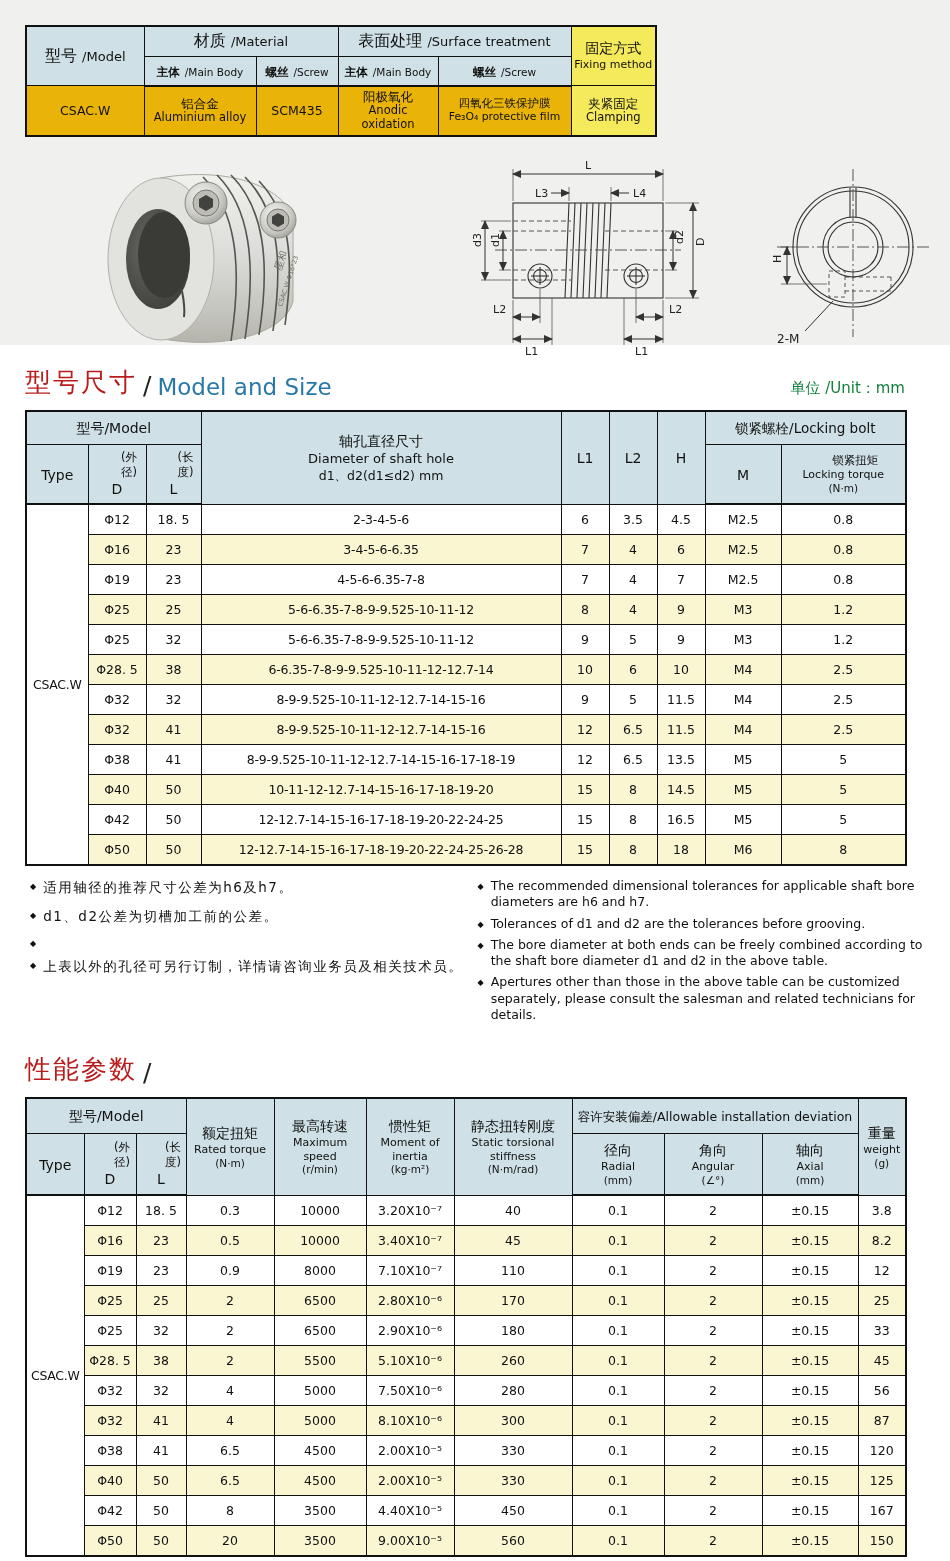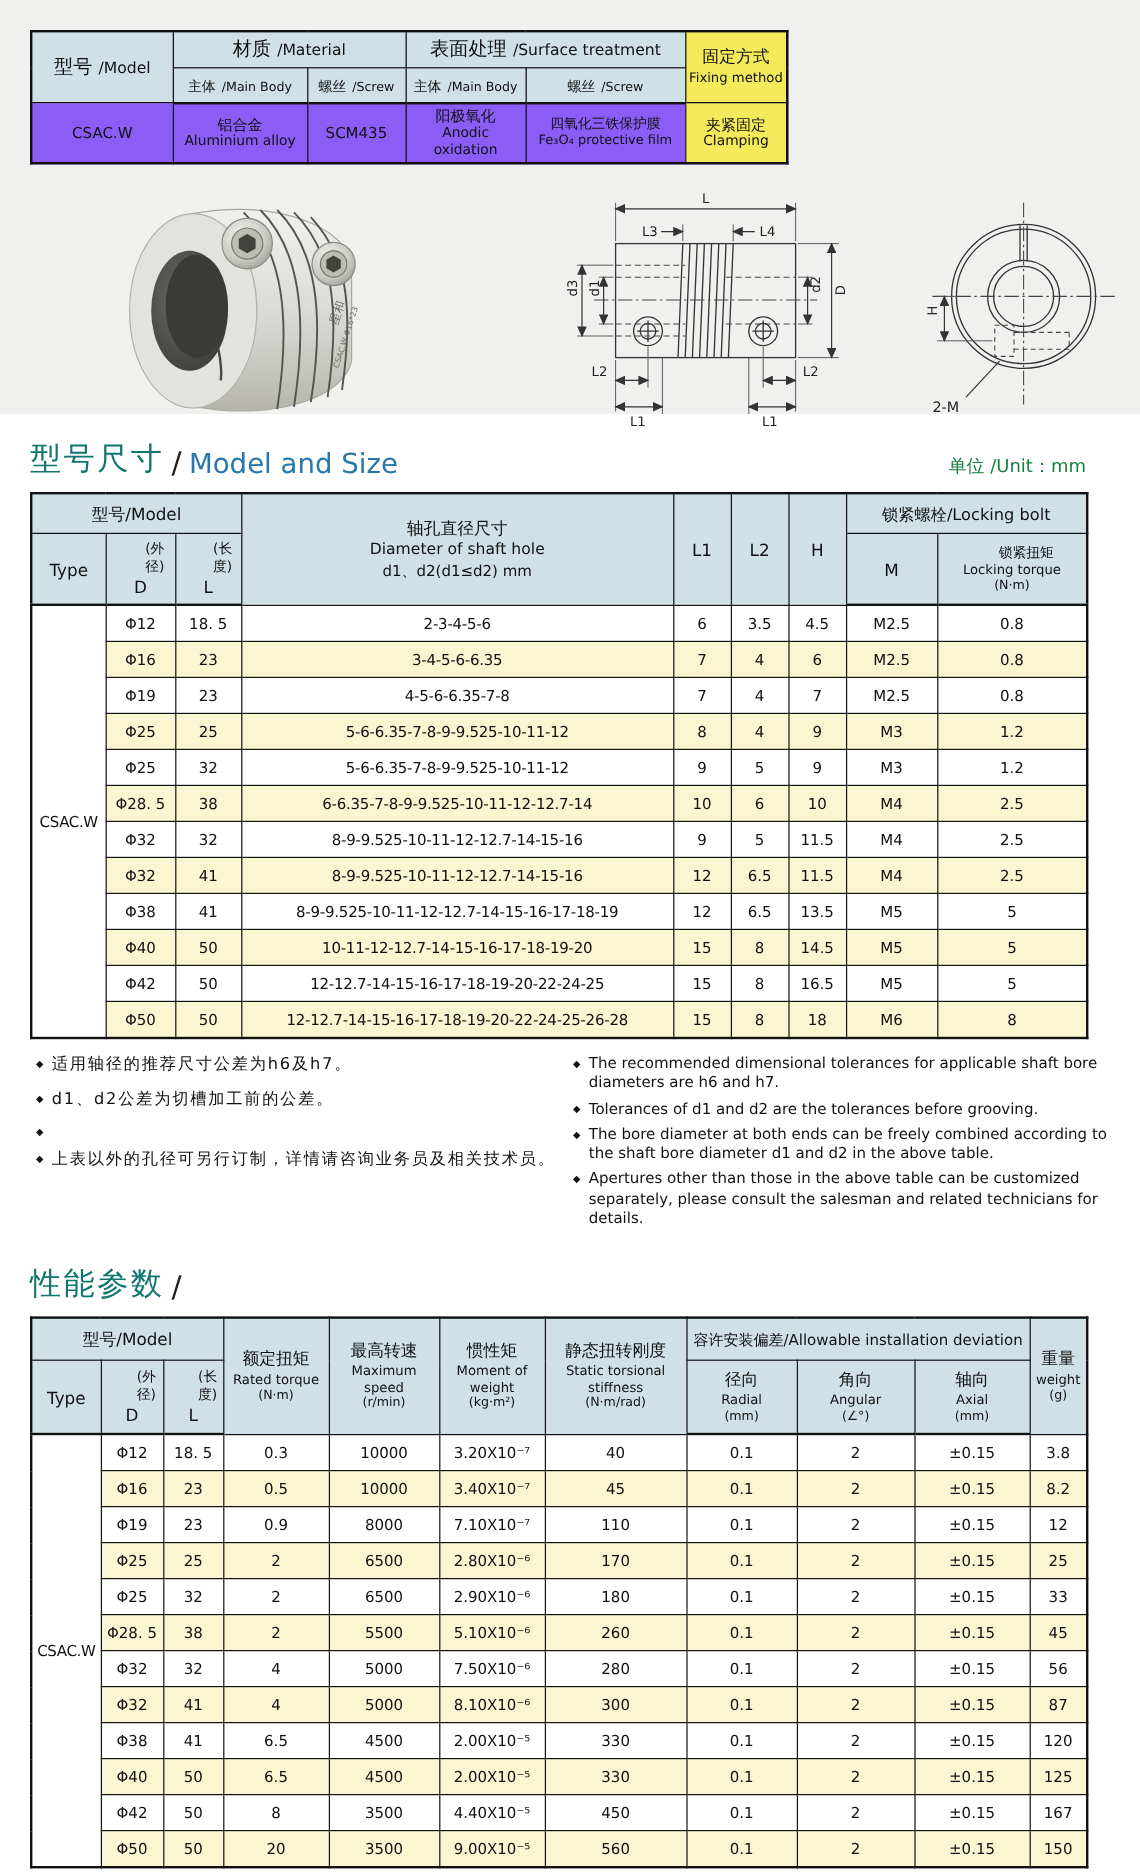--- a/index.html
+++ b/index.html
@@ -2,47 +2,47 @@
 <html><head>
 <meta charset="utf-8">
 <style>
   html,body{margin:0;padding:0;}
   body{background:#ffffff;font-family:"DejaVu Sans",sans-serif;color:#111;}
   .page{position:relative;width:950px;height:1561px;background:#ffffff;overflow:hidden;}
 
   
   .top-area{background:#f0f0ee;padding:25px 0 12px 25px;height:308px;}
 
-  table.spec-table{border-collapse:collapse;width:630px;table-layout:fixed;background:#8b5cf6;padding-left:32px;}
+  table.spec-table{border-collapse:collapse;width:630px;table-layout:fixed;background:#eab308;padding-left:32px;}
   table.spec-table th,table.spec-table td{border:1px solid #111;text-align:center;vertical-align:middle;padding:1px 2px;}
   table.spec-table{border:2px solid #111;}
   table.spec-table thead th{background:#cfe0e6;font-weight:normal;}
   table.spec-table thead tr:last-child th{border-bottom:2px solid #111;}
   th.fix-head,td.fix-cell{background:#f5e95c !important;}
   .sp-zh-big{font-size:16px;}
   .sp-en-big{font-size:13px;}
-  .sp-zh-sm{font-size:11.5px;}
+  .sp-zh-sm{font-size:11.5px;font-weight:bold;}
   .sp-en-sm{font-size:10.5px;}
   .sp-line{display:block;line-height:1.25;}
   .spec-table .r1{height:30px;}
   .spec-table .r2 th{height:26px;}
   .spec-table td{height:46px;font-size:12.5px;}
   .cell-zh{display:block;font-size:12.5px;line-height:1.2;}
   .cell-en{display:block;font-size:11.5px;line-height:1.2;}
 
   .images-row{display:flex;align-items:flex-start;margin-top:6px;}
   .photo-wrap{margin-left:60px;}
   .draw-mid{margin-left:118px;}
   .draw-side{margin-left:40px;margin-top:12px;}
   svg text{font-family:"DejaVu Sans",sans-serif;}
 
   
   .content{padding:0 0 0 25px;background:#fff;}
   .section-head{display:flex;align-items:flex-end;width:880px;margin:20px 0 10px 0;}
-  .title-zh{font-size:26px;color:#0f766e;letter-spacing:2px;}
+  .title-zh{font-size:26px;color:#b91c1c;letter-spacing:2px;}
   .title-sep{font-size:25px;color:#222;margin:0 6px;}
   .title-en{font-size:23px;color:#2878a8;}
   .unit-label{margin-left:auto;font-size:15px;color:#15803d;padding-bottom:2px;}
 
   table.data-table{border-collapse:collapse;border:2px solid #111;width:880px;table-layout:fixed;background:#fff;}
   table.data-table th{background:#cfe0e6;font-weight:normal;border:1px solid #111;padding:1px 2px;vertical-align:middle;}
   table.data-table thead tr:last-child th{border-bottom:2px solid #111;}
   table.data-table td{border:1px solid #111;text-align:center;height:29px;font-size:12.5px;padding:0 2px;vertical-align:middle;}
   tr.alt td{background:#faf6d2;}
   td.type-cell{background:#fff !important;font-size:13px;letter-spacing:-0.3px;padding:0;}
@@ -557,21 +557,21 @@
             <span class="h-en">Rated torque</span>
             <span class="h-unit">(N·m)</span>
           </th>
           <th rowspan="2">
             <span class="h-zh">最高转速</span>
             <span class="h-en">Maximum speed</span>
             <span class="h-unit">(r/min)</span>
           </th>
           <th rowspan="2">
             <span class="h-zh">惯性矩</span>
-            <span class="h-en">Moment of weight</span>
+            <span class="h-en">Moment of inertia</span>
             <span class="h-unit">(kg·m²)</span>
           </th>
           <th rowspan="2">
             <span class="h-zh">静态扭转刚度</span>
             <span class="h-en">Static torsional stiffness</span>
             <span class="h-unit">(N·m/rad)</span>
           </th>
           <th colspan="3">
             <span class="h-mix" style="font-size:12.5px">容许安装偏差/Allowable installation deviation</span>
           </th>

